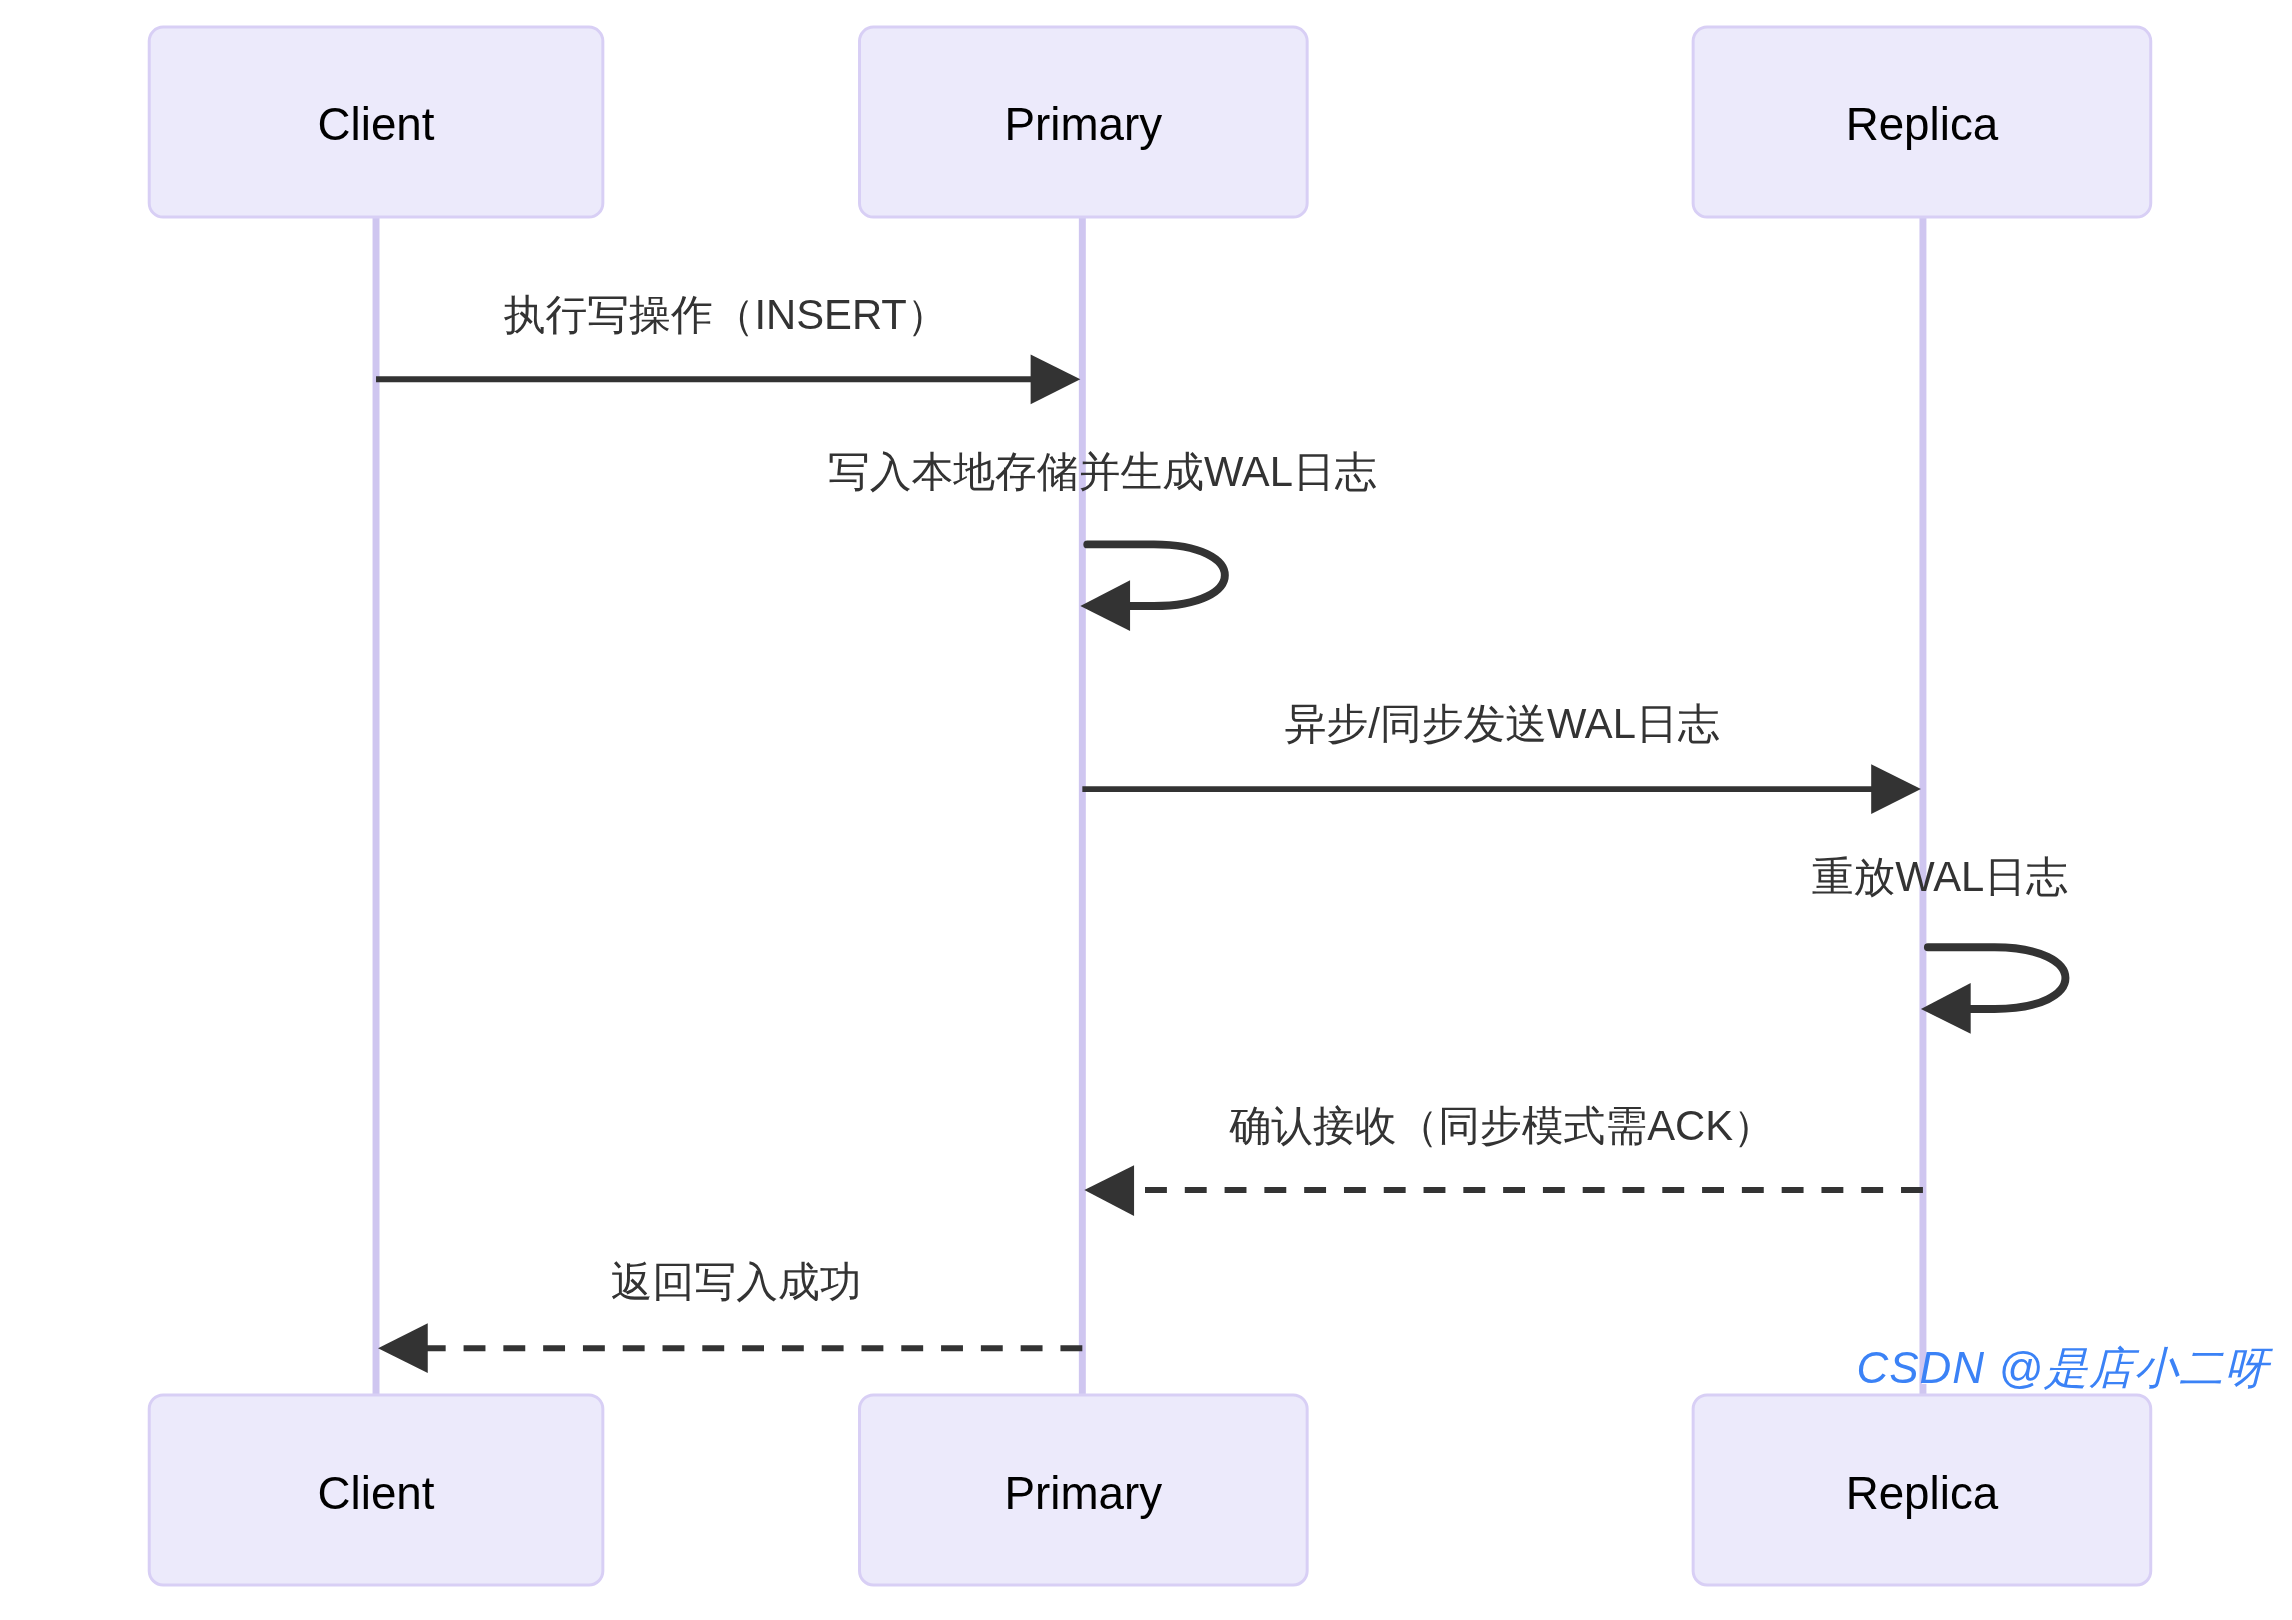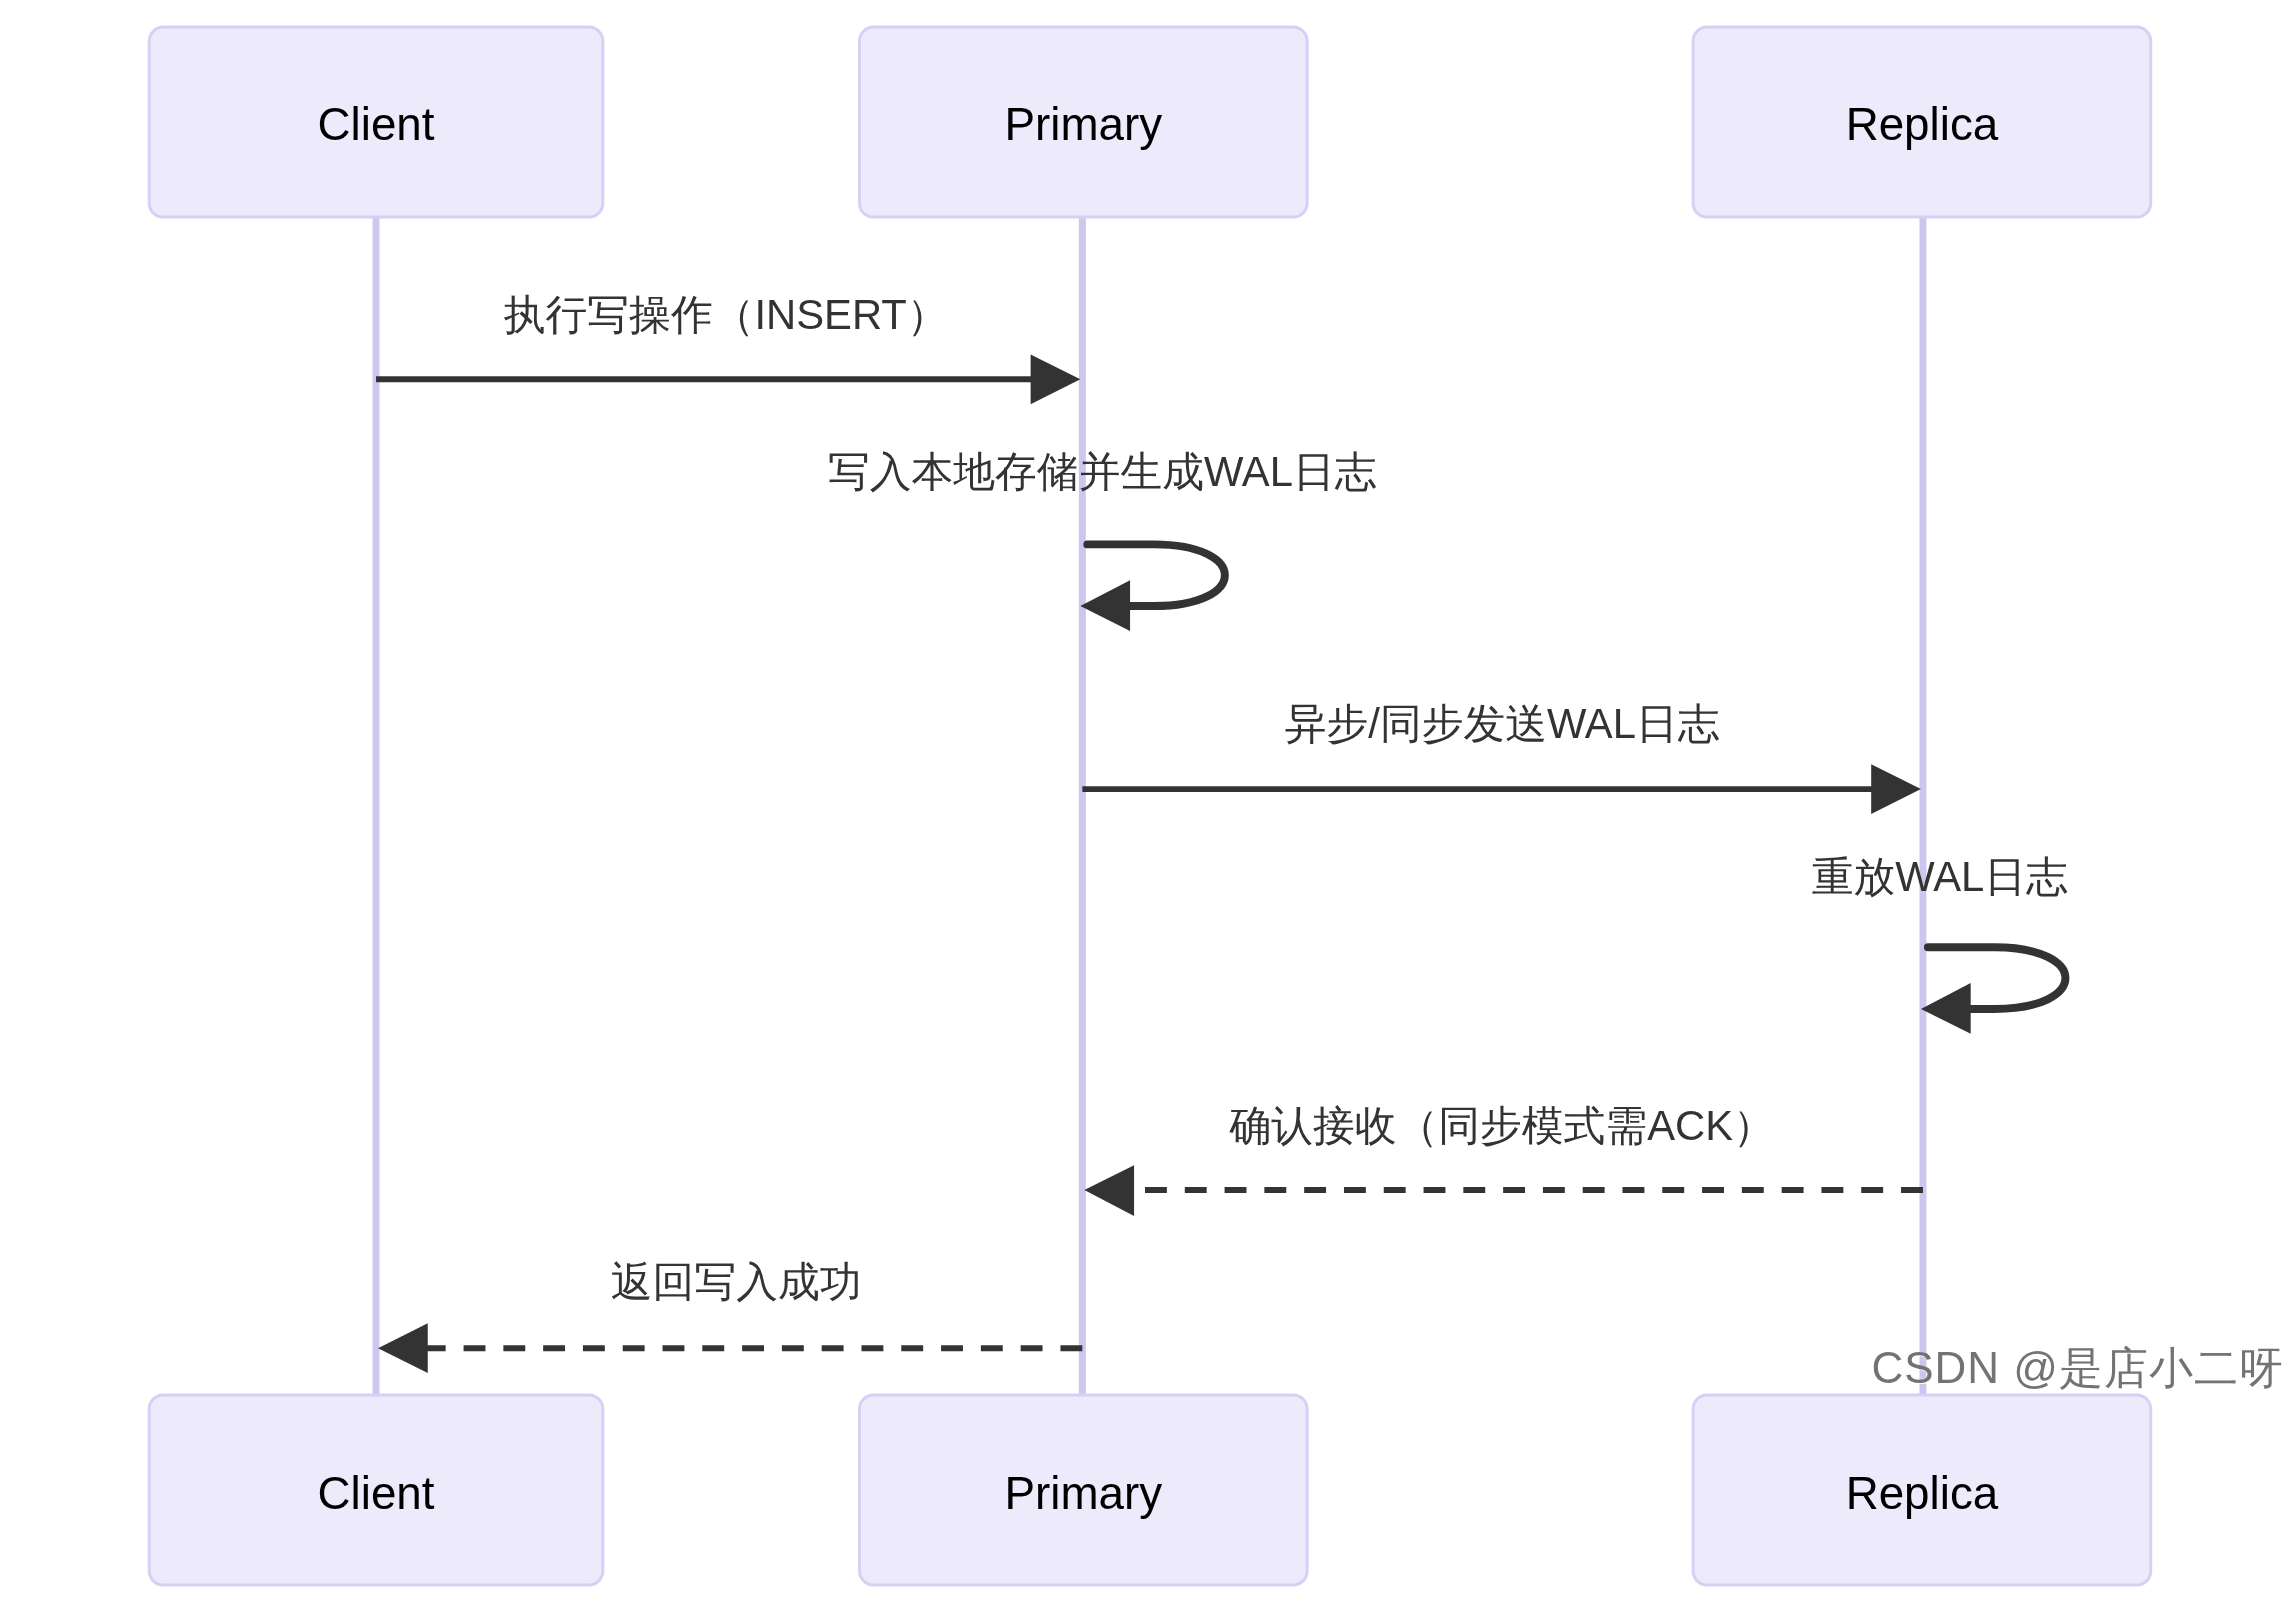--- a/index.html
+++ b/index.html
@@ -62,29 +62,30 @@
   }
   .msg-label {
     font-family: "Liberation Sans", "DejaVu Sans", sans-serif;
     font-size: 42px;
     fill: #333333;
     text-anchor: middle;
     dominant-baseline: alphabetic;
   }
   .watermark {
     position: absolute;
-    right: 8px;
+    right: 23px;
     bottom: 6px;
     font-family: "Liberation Sans", "DejaVu Sans", sans-serif;
     font-size: 44px;
-    color: #737373;
+    color: #3b82f6;
     letter-spacing: 1px;
     white-space: nowrap;
     text-shadow: 1px 1px 0 rgba(255,255,255,0.9);
     pointer-events: none;
+    font-style: italic;
   }
 </style>
 </head>
 <body>
 
 <div id="diagram-root">
 
   <svg id="seq-svg" viewBox="0 0 2304 1629" xmlns="http://www.w3.org/2000/svg">
 
     <g>

